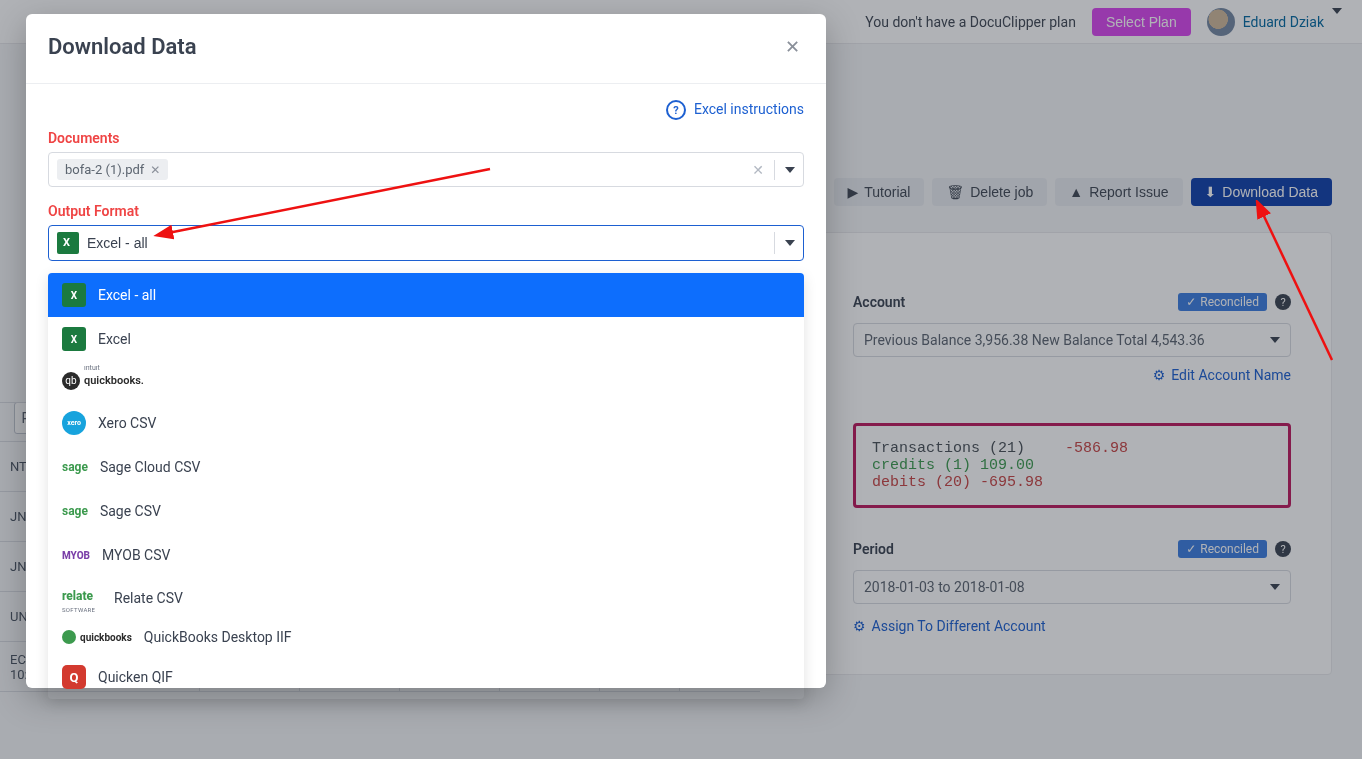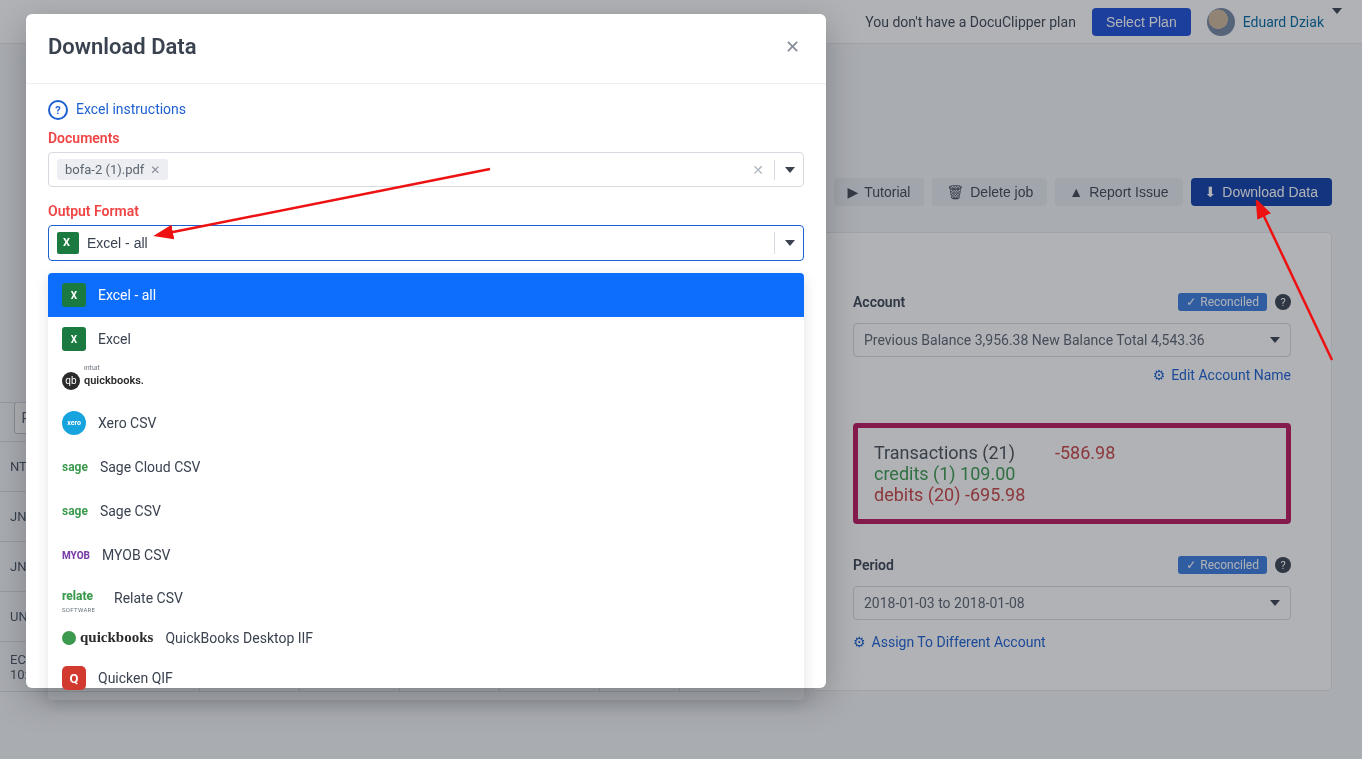--- a/index.html
+++ b/index.html
@@ -26,21 +26,21 @@
   justify-content: flex-end;
   padding: 0 20px;
   gap: 16px;
 }
 .topbar .no-plan { color: #3f4753; font-size: 14px; }
 .btn {
   display: inline-flex; align-items: center; gap: 6px;
   padding: 6px 14px; border-radius: 4px; font-size: 14px;
   border: none; cursor: pointer;
 }
-.btn-primary { background: #1d4ed8; color: #fff; }
+.btn-primary { background: #d946ef; color: #fff; }
 .btn-primary-dark { background: #0f3fab; color: #fff; }
 .btn-light { background: #e9ecf0; color: #3f4753; }
 .user-chip { display: flex; align-items: center; gap: 8px; color: #0369a1; }
 .avatar {
   width: 28px; height: 28px; border-radius: 50%;
   background: radial-gradient(circle at 40% 40%, #d0b89a 0 40%, #7488a2 42% 100%);
 }
 
 
 .bg {
@@ -71,22 +71,23 @@
 }
 .select-like {
   margin-top: 12px; width: 100%; padding: 8px 10px;
   border: 1px solid #d7dae0; border-radius: 4px;
   background: #fff; color: #5c6570;
   display: flex; justify-content: space-between; align-items: center;
 }
 .link-blue { color: #1d60d1; font-size: 14px; display: inline-flex; align-items: center; gap: 6px; }
 .txn-box {
   margin-top: 40px; padding: 14px 16px;
-  border: 5px solid #be185d; border-radius: 4px;
-  font-size: 18px;
+  border: 3px solid #be185d; border-radius: 4px;
+  font-size: 15px;
+  font-family: Liberation Mono, monospace;
 }
 .txn-box .r1 { display: flex; gap: 40px; }
 .neg { color: #c84444; }
 .pos { color: #3c9a4e; }
 
 
 .table-peek {
   position: absolute; left: 0; top: 402px; width: 760px;
 }
 .table-peek .row {
@@ -120,21 +121,21 @@
   display: flex; flex-direction: column;
 }
 .modal-header {
   padding: 18px 22px 22px; border-bottom: 1px solid #eceef1;
   display: flex; justify-content: space-between; align-items: center;
 }
 .modal-title { font-size: 22px; font-weight: 600; color: #3a4250; }
 .close-x { color: #8a909a; font-size: 18px; cursor: pointer; padding: 4px; }
 .modal-body { padding: 16px 22px 22px; position: relative; flex: 1; }
 .instr-link {
-  display: block; color: #1d60d1; font-size: 14px;
+  display: block; text-align: right; color: #1d60d1; font-size: 14px;
   margin-bottom: 10px;
 }
 .instr-link::before {
   content: "?"; display: inline-flex; align-items: center; justify-content: center;
   width: 16px; height: 16px; border-radius: 50%; border: 2px solid #1d60d1;
   color: #1d60d1; font-size: 11px; margin-right: 8px; font-weight: 700;
 }
 .field-label { font-weight: 600; color: #ef4444; font-size: 14px; margin-bottom: 6px; }
 .multi-select {
   border: 1px solid #d7dae0; border-radius: 4px; padding: 6px 8px;
@@ -190,21 +191,21 @@
 .ic-qb .intuit { position: absolute; top: -7px; left: 22px; font-size: 7px; color: #6b7280; }
 .ic-xero { background: #17a3dd; border-radius: 50%; }
 .ic-xero::after { content: "xero"; font-size: 7px; }
 .ic-sage { background: transparent; color: #3c9a4e; font-weight: 700; font-size: 12px; width: auto; }
 .ic-myob { background: transparent; color: #7a3fa8; font-weight: 800; font-size: 10px; width: auto; }
 .ic-relate { width: 40px; height: 22px; position: relative; }
 .ic-relate .t1 { color: #3c9a4e; font-size: 12px; font-weight: 800; }
 .ic-relate .t2 { position: absolute; bottom: -4px; left: 0; font-size: 6px; color: #6b7280; letter-spacing: 0.3px; }
 .ic-qbd { display: flex; align-items: center; gap: 4px; width: auto; }
 .ic-qbd .circ { width: 14px; height: 14px; border-radius: 50%; background: #3c9a4e; display: inline-block; }
-.ic-qbd .t { font-size: 15px; color: #2b2b2b; font-weight: 700; font-family: Liberation Serif, serif; }
+.ic-qbd .t { font-size: 10px; color: #2b2b2b; font-weight: 700; }
 .ic-quicken { background: #d33a2f; border-radius: 5px; }
 .ic-quicken::after { content: "Q"; font-size: 13px; }
 
 
 .arrow-svg { position: absolute; pointer-events: none; }
 
 </style>
 </head>
 <body>
 

